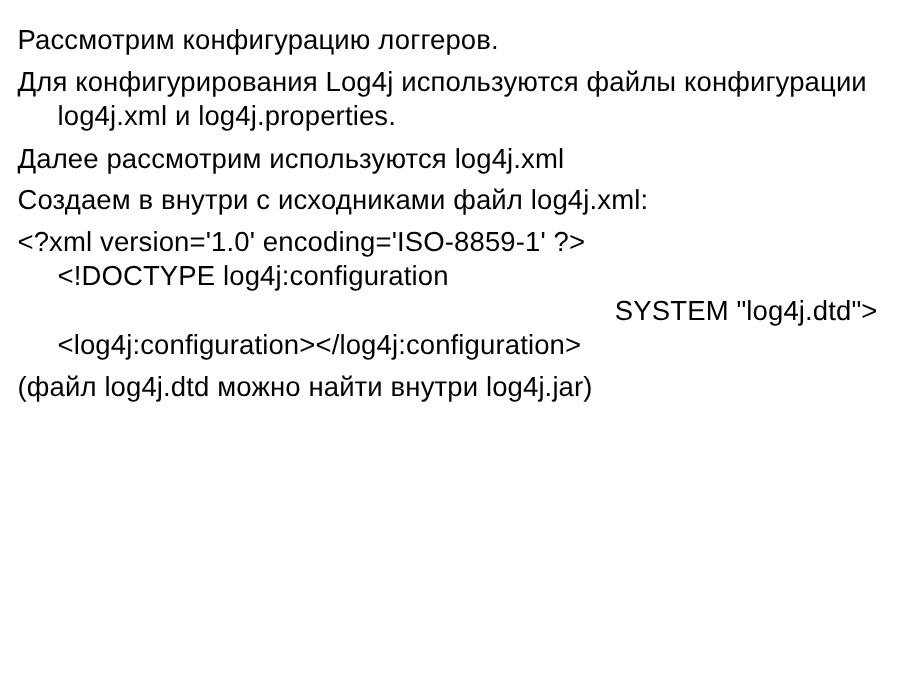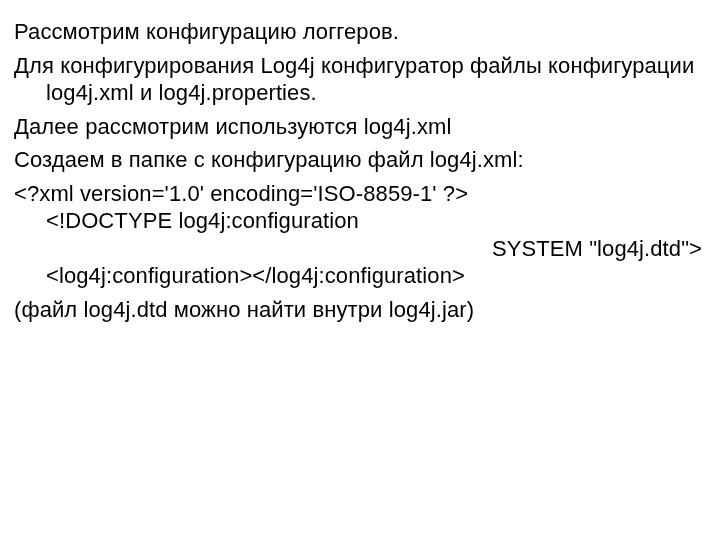--- a/index.html
+++ b/index.html
@@ -38,26 +38,26 @@
     padding-left: 0;
   }
 </style>
 </head>
 <body>
 
 <div class="slide">
 
   <p class="para">Рассмотрим конфигурацию логгеров.</p>
 
-  <p class="para">Для конфигурирования Log4j конфигуратор файлы конфигурации log4j.xml и log4j.properties.</p>
+  <p class="para">Для конфигурирования Log4j используются файлы конфигурации log4j.xml и log4j.properties.</p>
 
   <p class="para">Далее рассмотрим используются log4j.xml</p>
 
   <p class="para">
-    <span>Создаем в папке с конфигурацию файл </span><span class="bold">log4j.xml:</span>
+    <span>Создаем в внутри с исходниками файл </span><span class="bold">log4j.xml:</span>
   </p>
 
   <p class="para bold">
     <span>&lt;?xml version='1.0' encoding='ISO-8859-1' ?&gt; </span><span class="code-indent">&lt;!DOCTYPE log4j:configuration</span>
   </p>
 
   <p class="para bold" style="margin-top:-6px;">
     <span class="center-line" style="text-align:right; padding-right:4px;">SYSTEM "log4j.dtd"&gt; </span>
     <span class="code-indent">&lt;log4j:configuration&gt;&lt;/log4j:configuration&gt;</span>
   </p>

